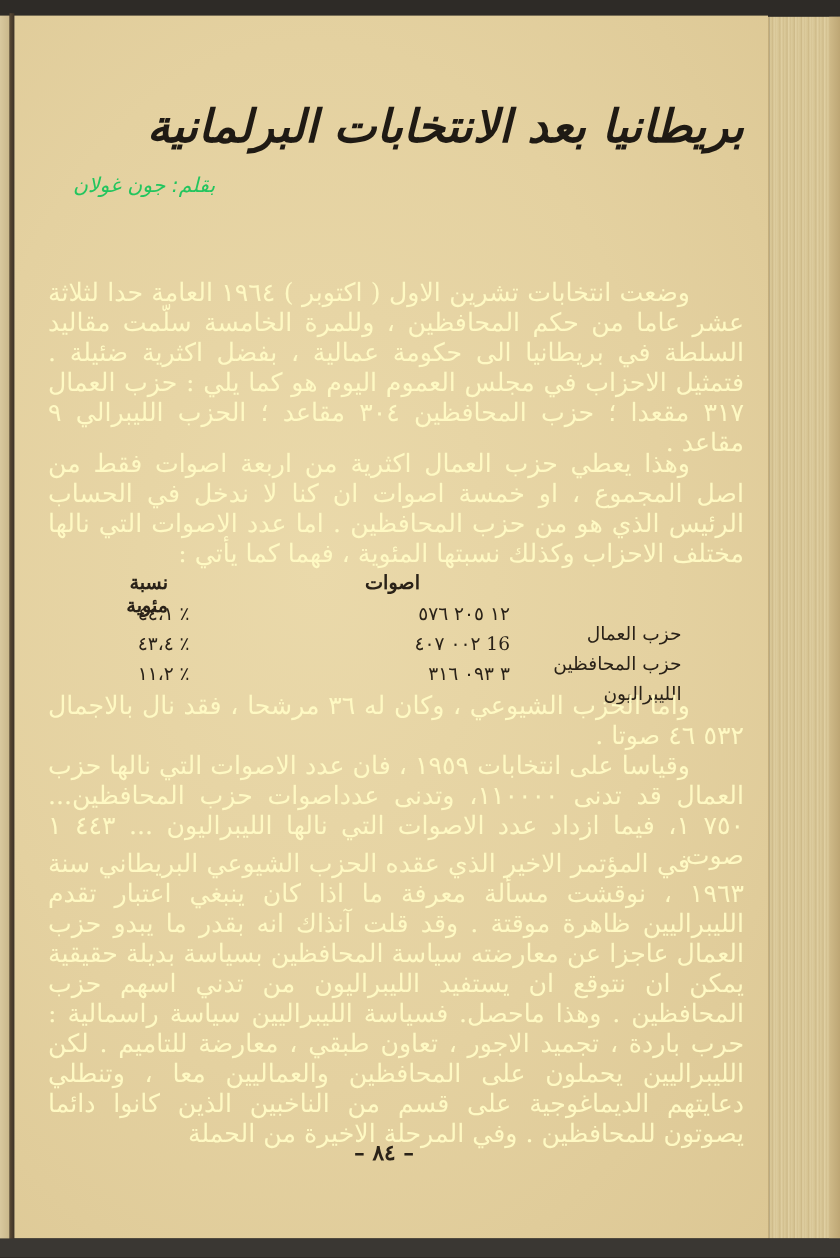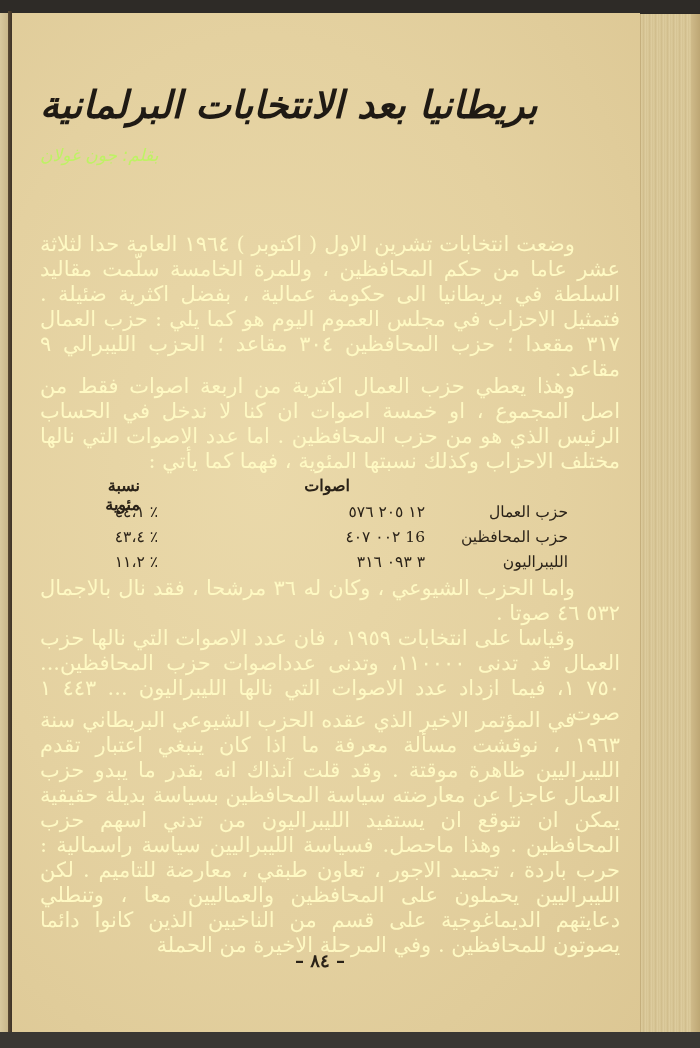--- a/index.html
+++ b/index.html
@@ -36,26 +36,26 @@
       background: linear-gradient(90deg, #cfba89, #bba472);
     }
 
     .content {
       position: absolute; left: 40px; top: 0; width: 580px;
       direction: rtl; color: #2a2218;
     }
     .title {
       position: absolute; right: 0; top: 80px; width: 580px;
       font-family: "DejaVu Serif", serif; font-weight: bold;
-      font-size: 38px; line-height: 50px; text-align: left;
+      font-size: 38px; line-height: 50px; text-align: right;
       font-style: italic; letter-spacing: -1px; color: #1f1a14;
     }
     .byline {
       position: absolute; right: 420px; top: 143px; width: 160px;
-      font-size: 17px; line-height: 24px; text-align: left; color: #bef264;
+      font-size: 17px; line-height: 24px; text-align: center; color: #22c55e;
       font-style: italic;
     }
     .body-text {
       position: absolute; right: 0; width: 580px;
       font-family: "DejaVu Serif", serif;
       font-size: 21px; line-height: 25px; text-align: justify;
       text-align-last: right; color: #fef9c3;
     }
     .p1 { top: 232px; }
     .p2 { top: 374px; }
@@ -67,21 +67,21 @@
     .table-head {
       position: absolute; top: 476px; width: 580px; height: 26px;
       font-family: "DejaVu Serif", serif; font-weight: bold; font-size: 16px;
     }
     .th-votes { position: absolute; right: 270px; top: 0; }
     .th-percent { position: absolute; right: 480px; top: 0; margin-left: 47px; }
     .vote-row {
       position: absolute; width: 580px; height: 25px;
       font-family: "DejaVu Serif", serif; font-size: 15.5px;
     }
-    .vr-party { position: absolute; right: 52px; top: 0; }
+    .vr-party { position: absolute; right: 52px; top: 16px; }
     .vr-votes { position: absolute; right: 195px; top: 0; letter-spacing: 1px; margin-left: 32px; }
     .vr-pct { position: absolute; right: 462px; top: 0; letter-spacing: 1px; text-align: right; }
 
     .page-number {
       position: absolute; left: 270px; top: 940px; width: 100px; text-align: center;
       font-family: "DejaVu Serif", serif; font-weight: bold; font-size: 18px; color: #2a2218;
       direction: rtl;
       margin-top: 10px;
     }
   </style>

